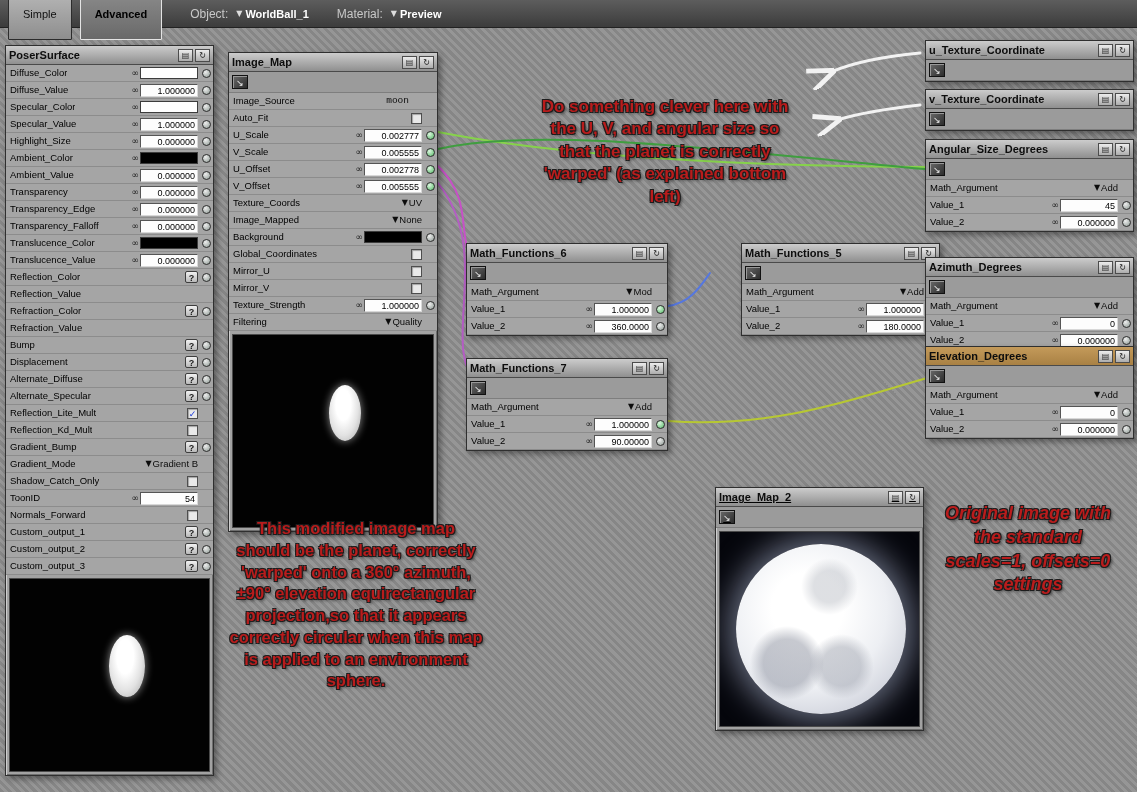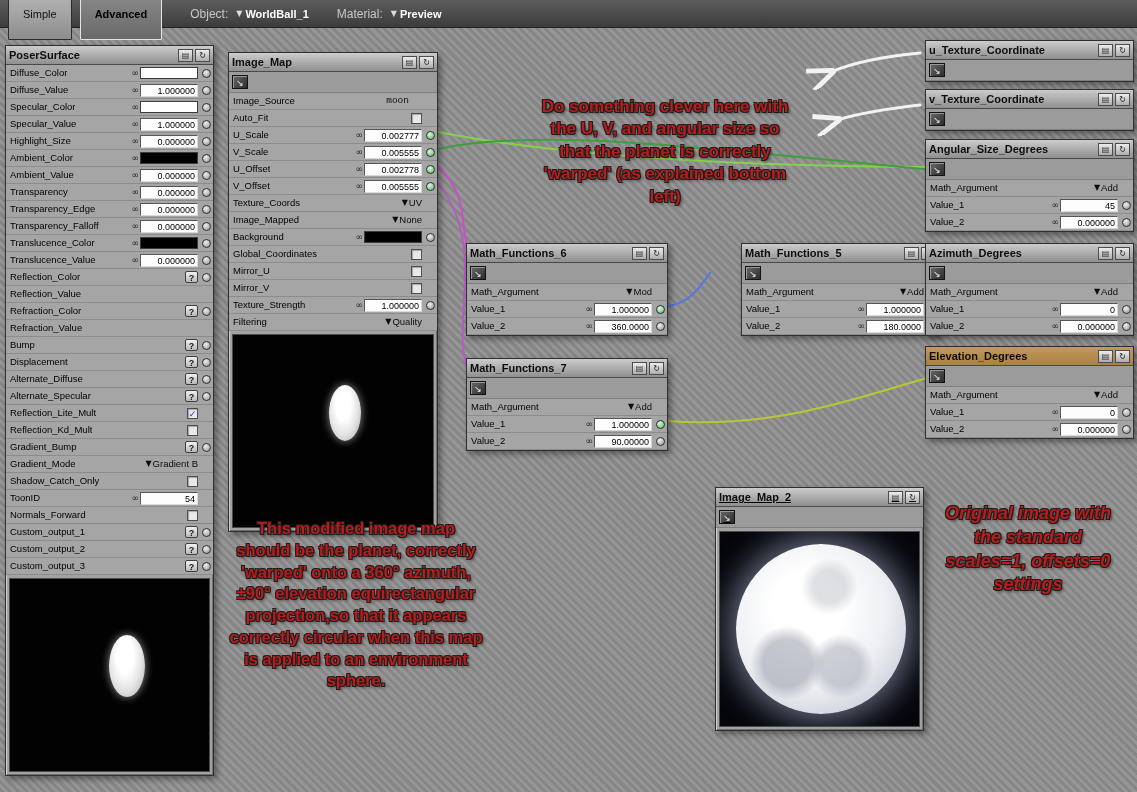--- a/index.html
+++ b/index.html
@@ -587,21 +587,21 @@
     </div>
     <div class="prow">
       <span class="plabel">Value_2</span>
       <span class="pctl">
         <span class="chain">∞</span>
         <span class="pval">0.000000</span>
       </span>
       <span class="plug"></span>
     </div>
   </div>
-<div class="node" id="node-azimuth" style="left:925px;top:243px;width:207px;">
+<div class="node" id="node-azimuth" style="left:925px;top:257px;width:207px;">
     <div class="nhead">
       <span class="ntitle">Azimuth_Degrees</span>
       <span class="nbtn">▤</span>
       <span class="nbtn">↻</span>
     </div>
     <div class="nconn">
       <span class="plugout">↘</span>
     </div>
     <div class="prow">
       <span class="plabel">Math_Argument</span>

